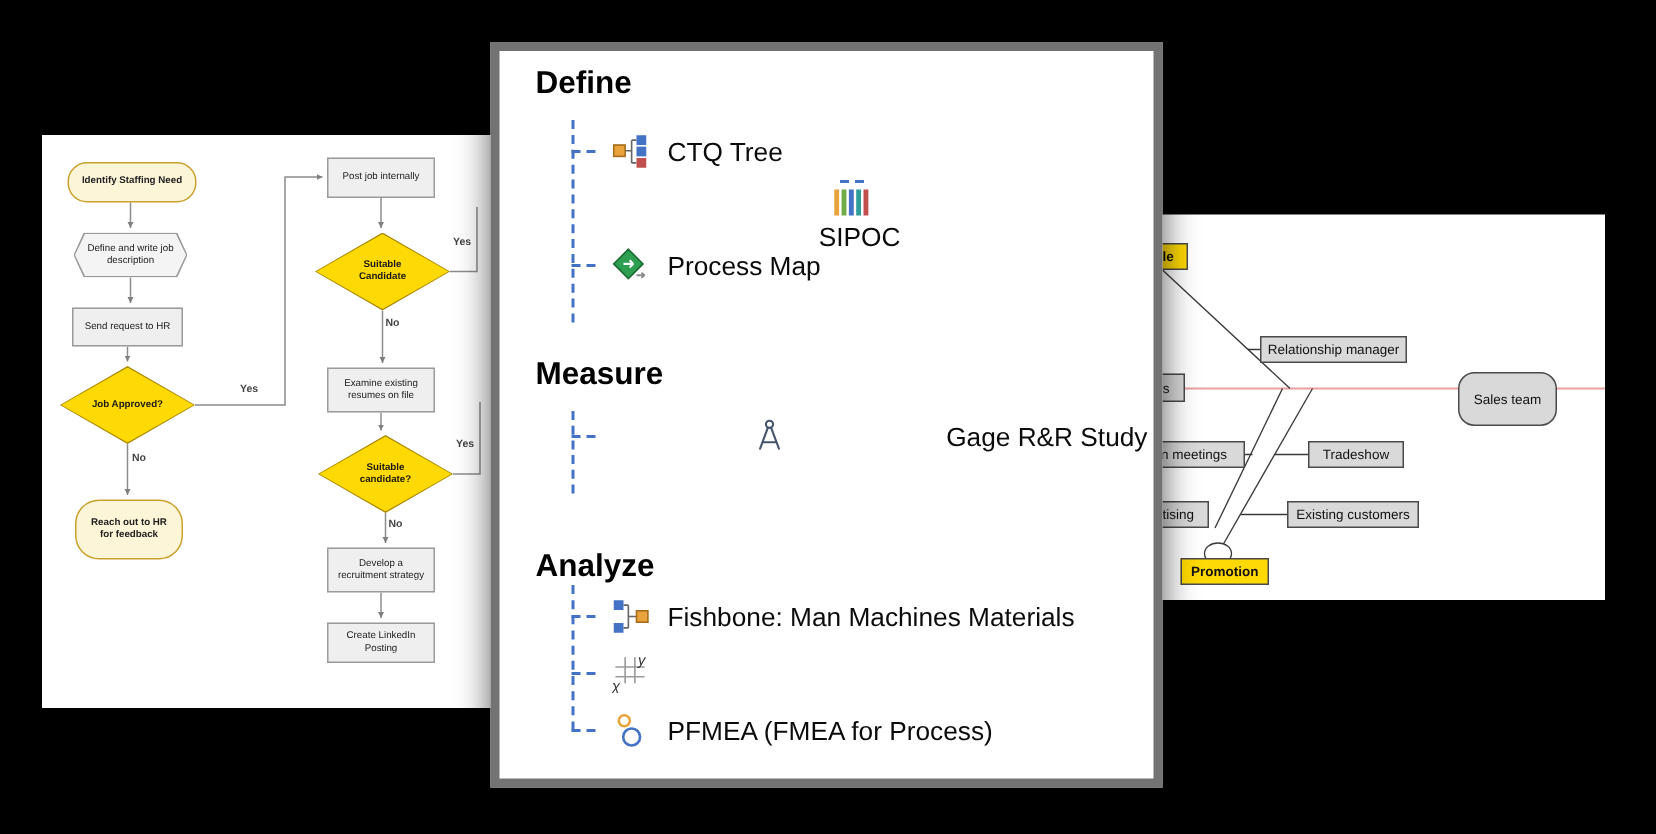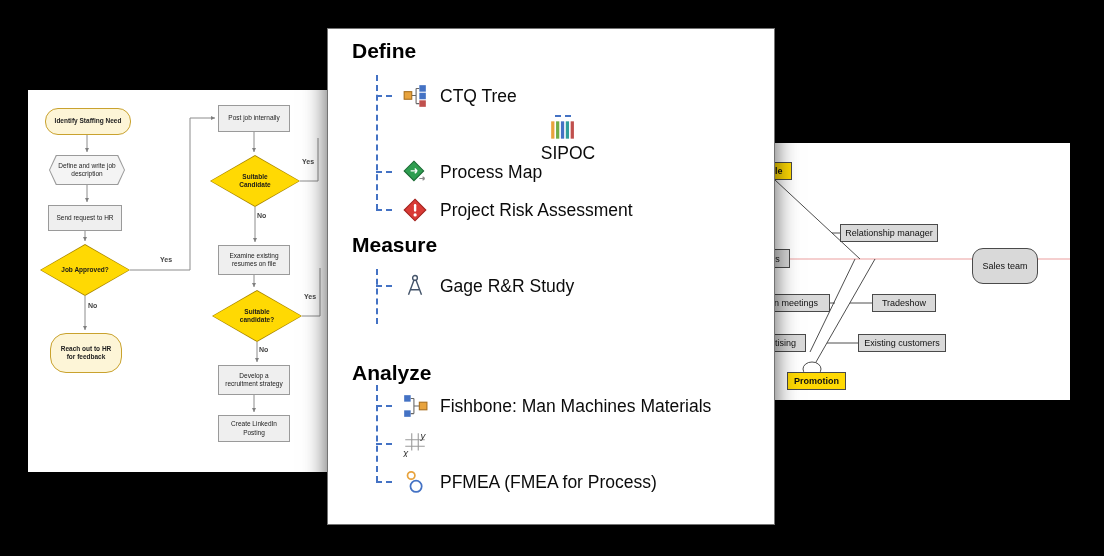--- a/index.html
+++ b/index.html
@@ -25,21 +25,21 @@
       clip-path:polygon(50% 0,100% 50%,50% 100%,0 50%);}
   .fc-diam .d-inner{position:absolute;inset:1px;background:#ffd903;
       clip-path:polygon(50% 0,100% 50%,50% 100%,0 50%);
       display:flex;align-items:center;justify-content:center;text-align:center;
       font-weight:700;font-size:6.5px;line-height:1.2;color:#1a1a1a;
       padding:0 15px;box-sizing:border-box;}
   .fc-label{position:absolute;font-size:7px;font-weight:700;color:#444;}
   .fc-lines{position:absolute;left:0;top:0;pointer-events:none;}
 
   
-  .center-panel{left:327px;top:28px;width:448px;height:497px;z-index:3;border:1px solid #737373;box-sizing:border-box;}
+  .center-panel{left:327px;top:28px;width:448px;height:497px;z-index:3;border:6px solid #737373;box-sizing:border-box;}
   .sec-h{position:absolute;left:24px;margin:0;font-size:21px;font-weight:700;color:#000;}
   .tree-v{position:absolute;width:0;border-left:2px dashed #4472C4;}
   .tool-row{position:absolute;left:48px;width:384px;height:38px;display:flex;align-items:center;cursor:pointer;}
   .tool-row .stub{width:16px;border-top:2px dashed #4472C4;margin-right:10px;flex:none;}
   .tool-row .t-icon{width:26px;height:26px;margin-right:12px;flex:none;display:flex;align-items:center;justify-content:center;}
   .tool-row .t-icon svg{width:26px;height:26px;}
   .tool-row .lbl{font-size:17.5px;color:#0b0b0b;white-space:nowrap;}
 
   
   .right-panel{left:755px;top:143px;width:315px;height:257px;z-index:2;}
@@ -223,36 +223,25 @@
       <span class="t-icon">
         <svg viewBox="0 0 24 24">
           <polygon points="11,2 20,11 11,20 2,11" fill="#2E9E50" stroke="#1d6b36"></polygon>
           <path d="M8 11 h6 m0 0 l-2.2 -2.2 M14 11 l-2.2 2.2" stroke="#fff" stroke-width="1.3" fill="none"></path>
           <path d="M16 18 h5 m0 0 l-2 -1.6 M21 18 l-2 1.6" stroke="#8a8a8a" stroke-width="1.1" fill="none"></path>
           </svg>
       </span>
       <span class="lbl">Process Map</span>
     </div>
 
-    <div class="tool-row" style="top:162px;">
-      <span class="stub"></span>
-      <span class="t-icon">
-        <svg viewBox="0 0 24 24">
-          <polygon points="12,2 22,12 12,22 2,12" fill="#D93A35" stroke="#a32520"></polygon>
-          <rect x="11" y="6.5" width="2.2" height="7" rx="1" fill="#fff"></rect>
-          <circle cx="12.1" cy="16.6" r="1.5" fill="#fff"></circle>
-          </svg>
-      </span>
-      <span class="lbl">Project Risk Assessment</span>
-    </div>
 
     <h2 class="sec-h" style="top:204px;text-align:right;">Measure</h2>
     <div class="tree-v" style="left:48px;top:240px;height:55px;"></div>
 
-    <div class="tool-row" style="top:238px;">
+    <div class="tool-row" style="top:238px;justify-content:space-between;">
       <span class="stub"></span>
       <span class="t-icon">
         <svg viewBox="0 0 24 24" fill="none" stroke="#44546A" stroke-width="1.3">
           <circle cx="12" cy="4.5" r="2.2"></circle>
           <path d="M11 6.6 L6 20 M13 6.6 L18 20 M7.6 15.5 L16.4 15.5"></path>
           </svg>
       </span>
       <span class="lbl">Gage R&amp;R Study</span>
     </div>
 

